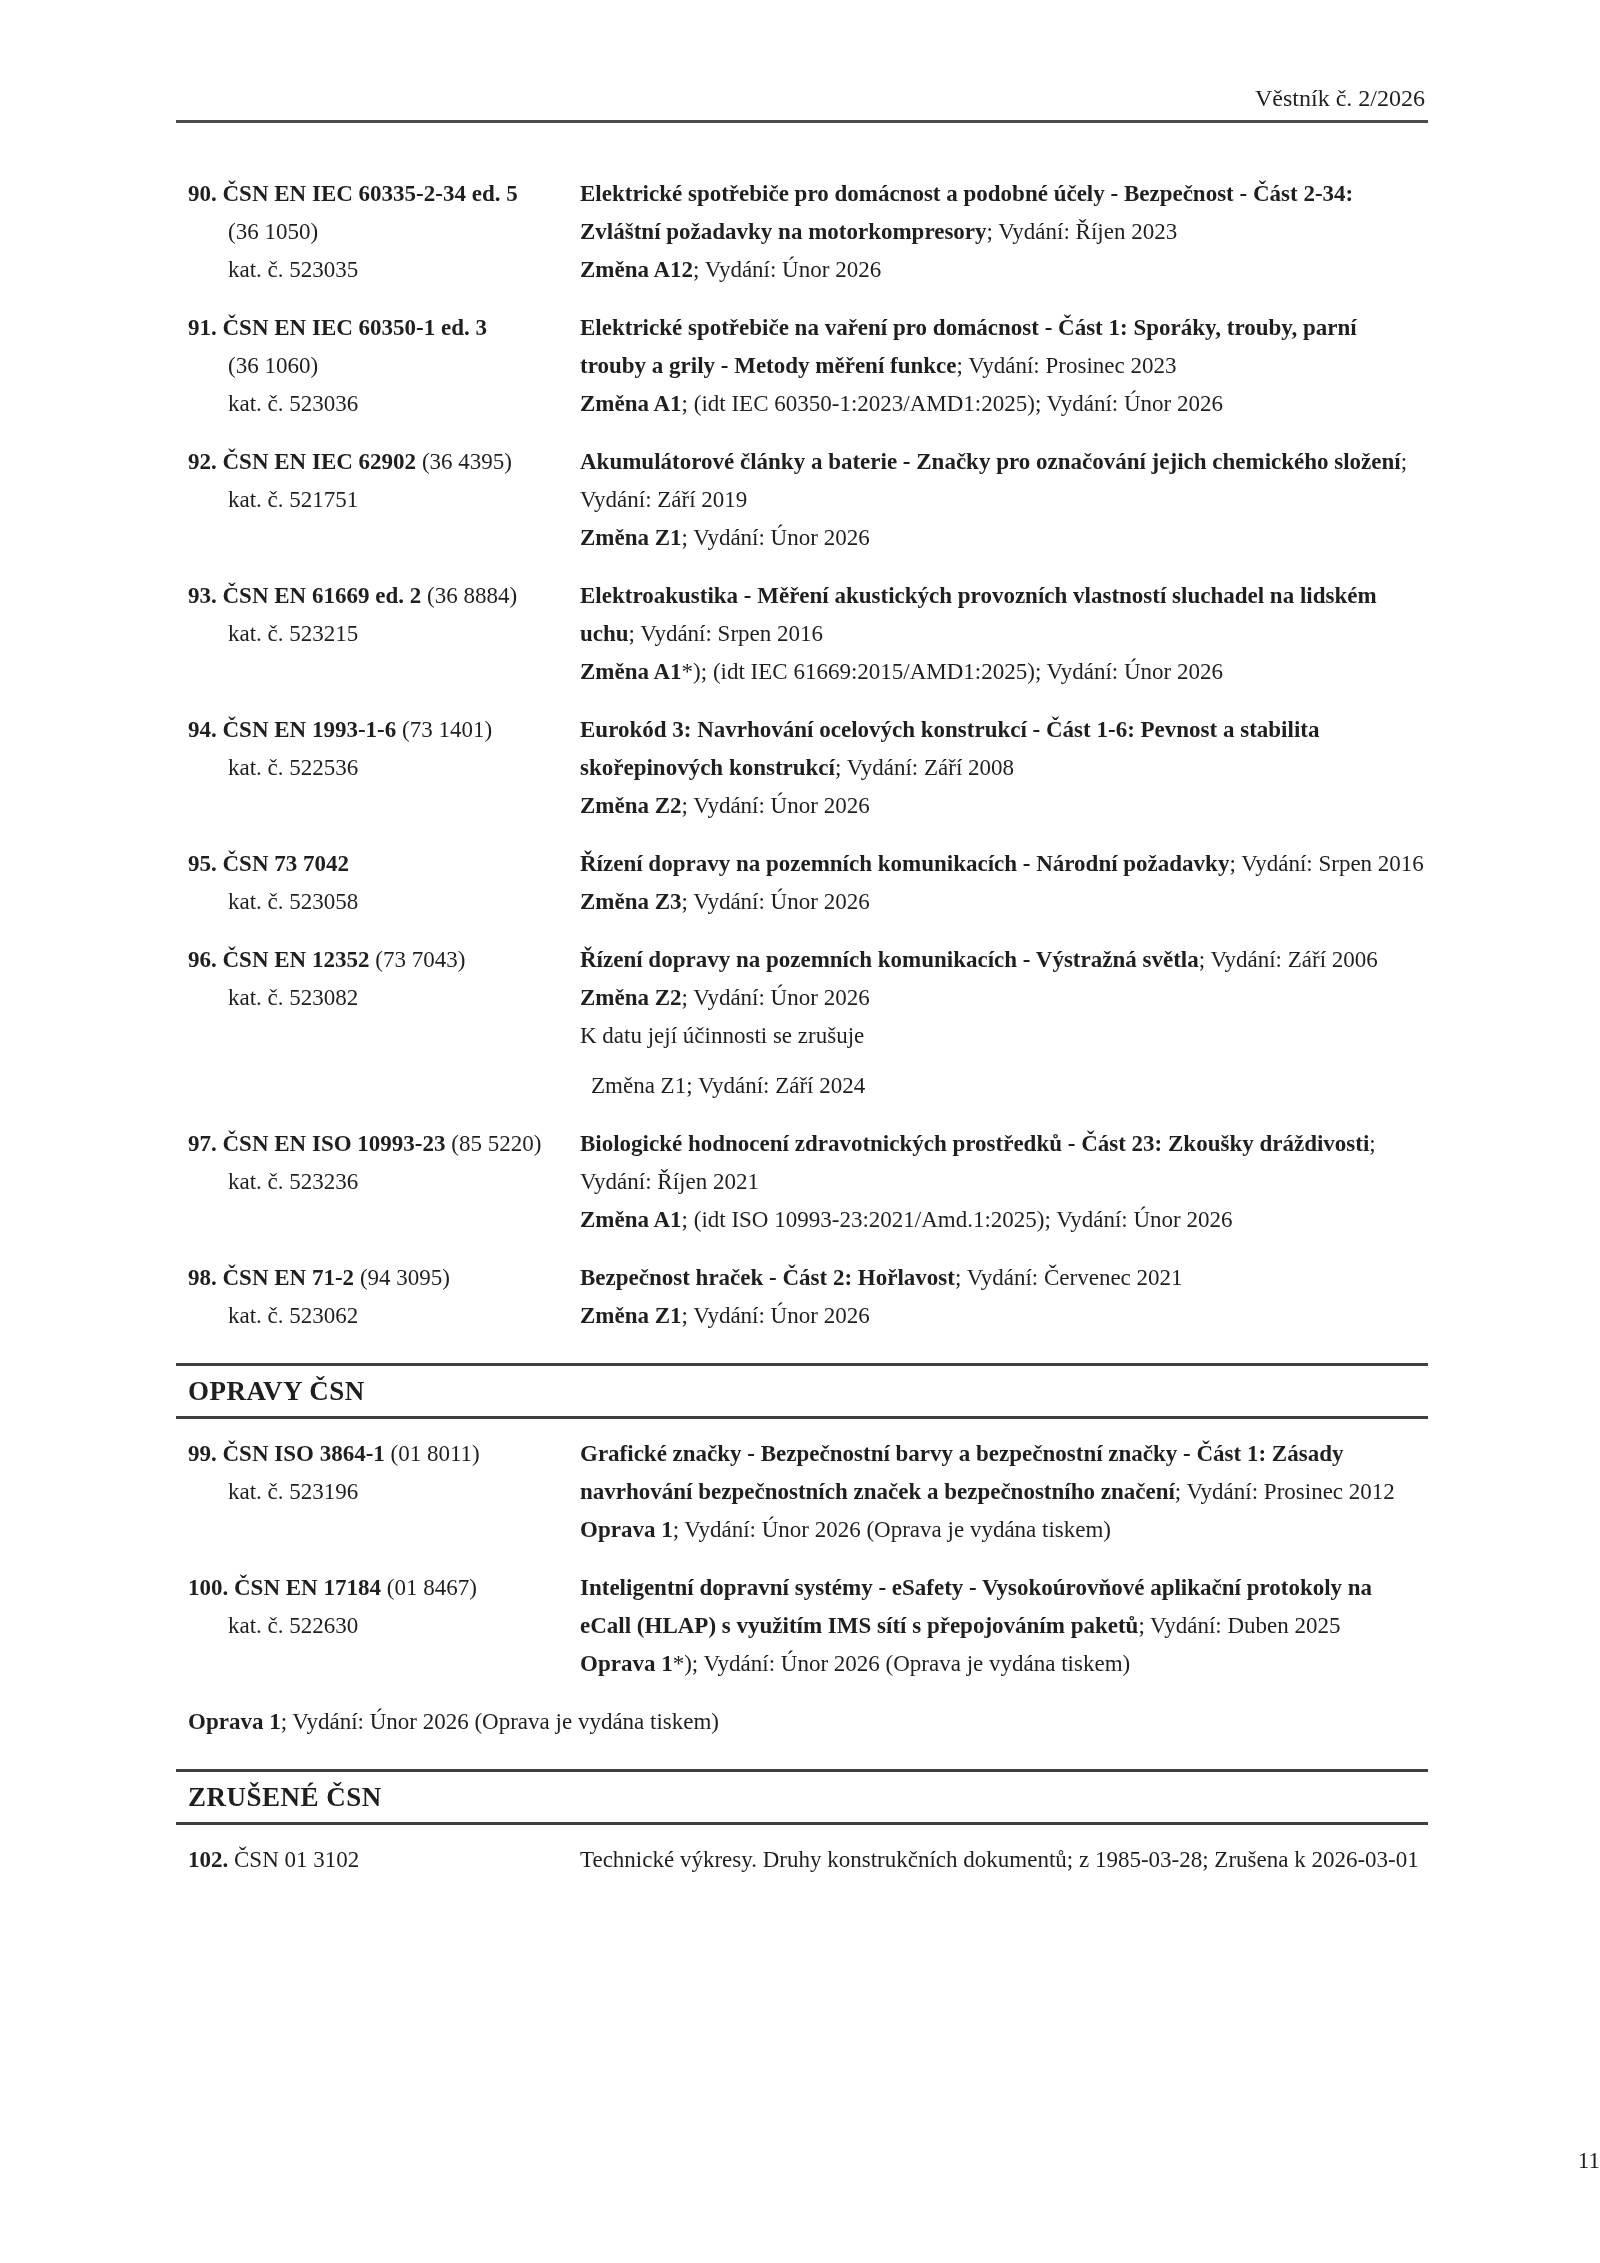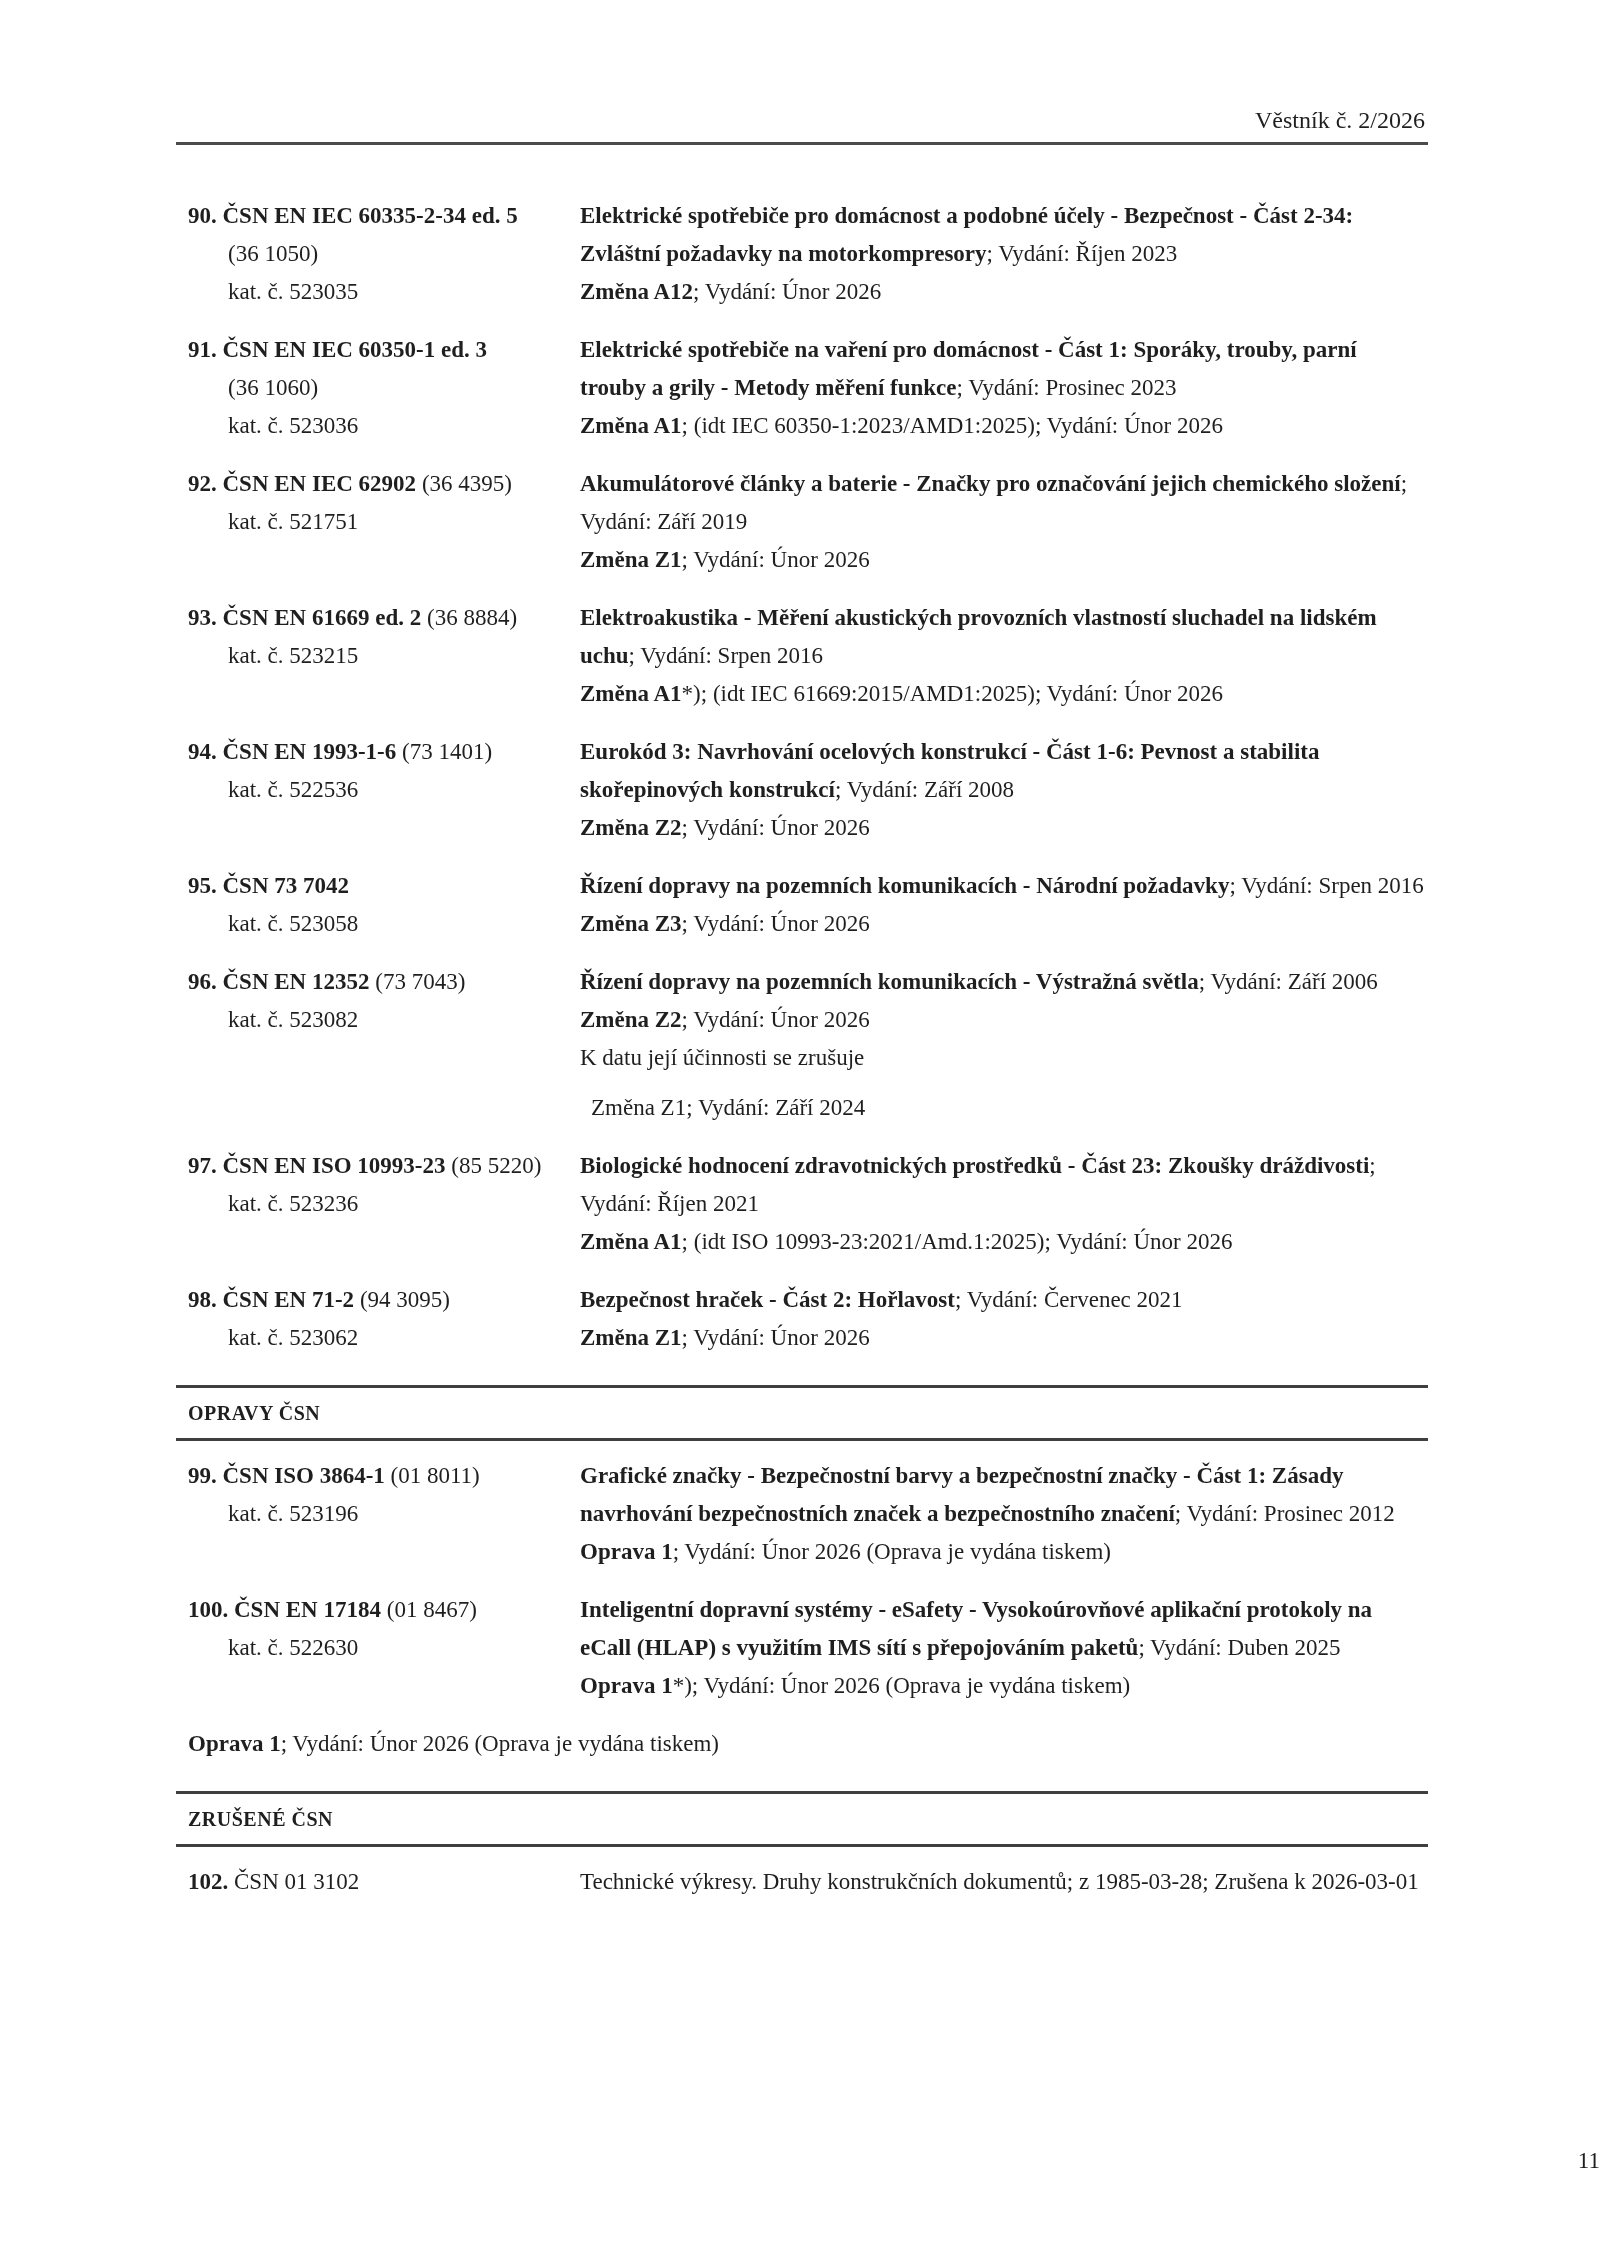--- a/index.html
+++ b/index.html
@@ -5,21 +5,21 @@
   html,body{margin:0;padding:0;background:#ffffff;}
   .page{
     position:relative;
     width:1600px;height:2263px;
     background:#ffffff;
     color:#1f1f1f;
     font-family:"Liberation Serif","DejaVu Serif",serif;
     overflow:hidden;
   }
   .header-title{
-    padding-top:104px;
+    padding-top:82px;
     margin:0 175px 0 176px;
     text-align:right;
     font-size:24px;
     line-height:32px;
   }
   .header-rule{
     height:3px;
     background:#4b4b4b;
     margin:6px 172px 0 176px;
   }
@@ -39,21 +39,21 @@
   .col-right{flex:1;}
   .line{min-height:38px;}
   .line.gap{margin-top:12px;margin-left:11px;}
   .b{font-weight:bold;}
   .section-heading{
     margin:28px 0 16px 0;
     border-top:3px solid #3f3f3f;
     border-bottom:3px solid #3f3f3f;
     padding:6px 0 6px 12px;
     font-weight:bold;
-    font-size:20px;
+    font-size:27px;
     line-height:38px;
     letter-spacing:0.5px;
   }
   .page-number{
     position:absolute;
     top:2146px;left:0;right:0;
     text-align:right;
     font-size:23px;
     line-height:30px;
   }

